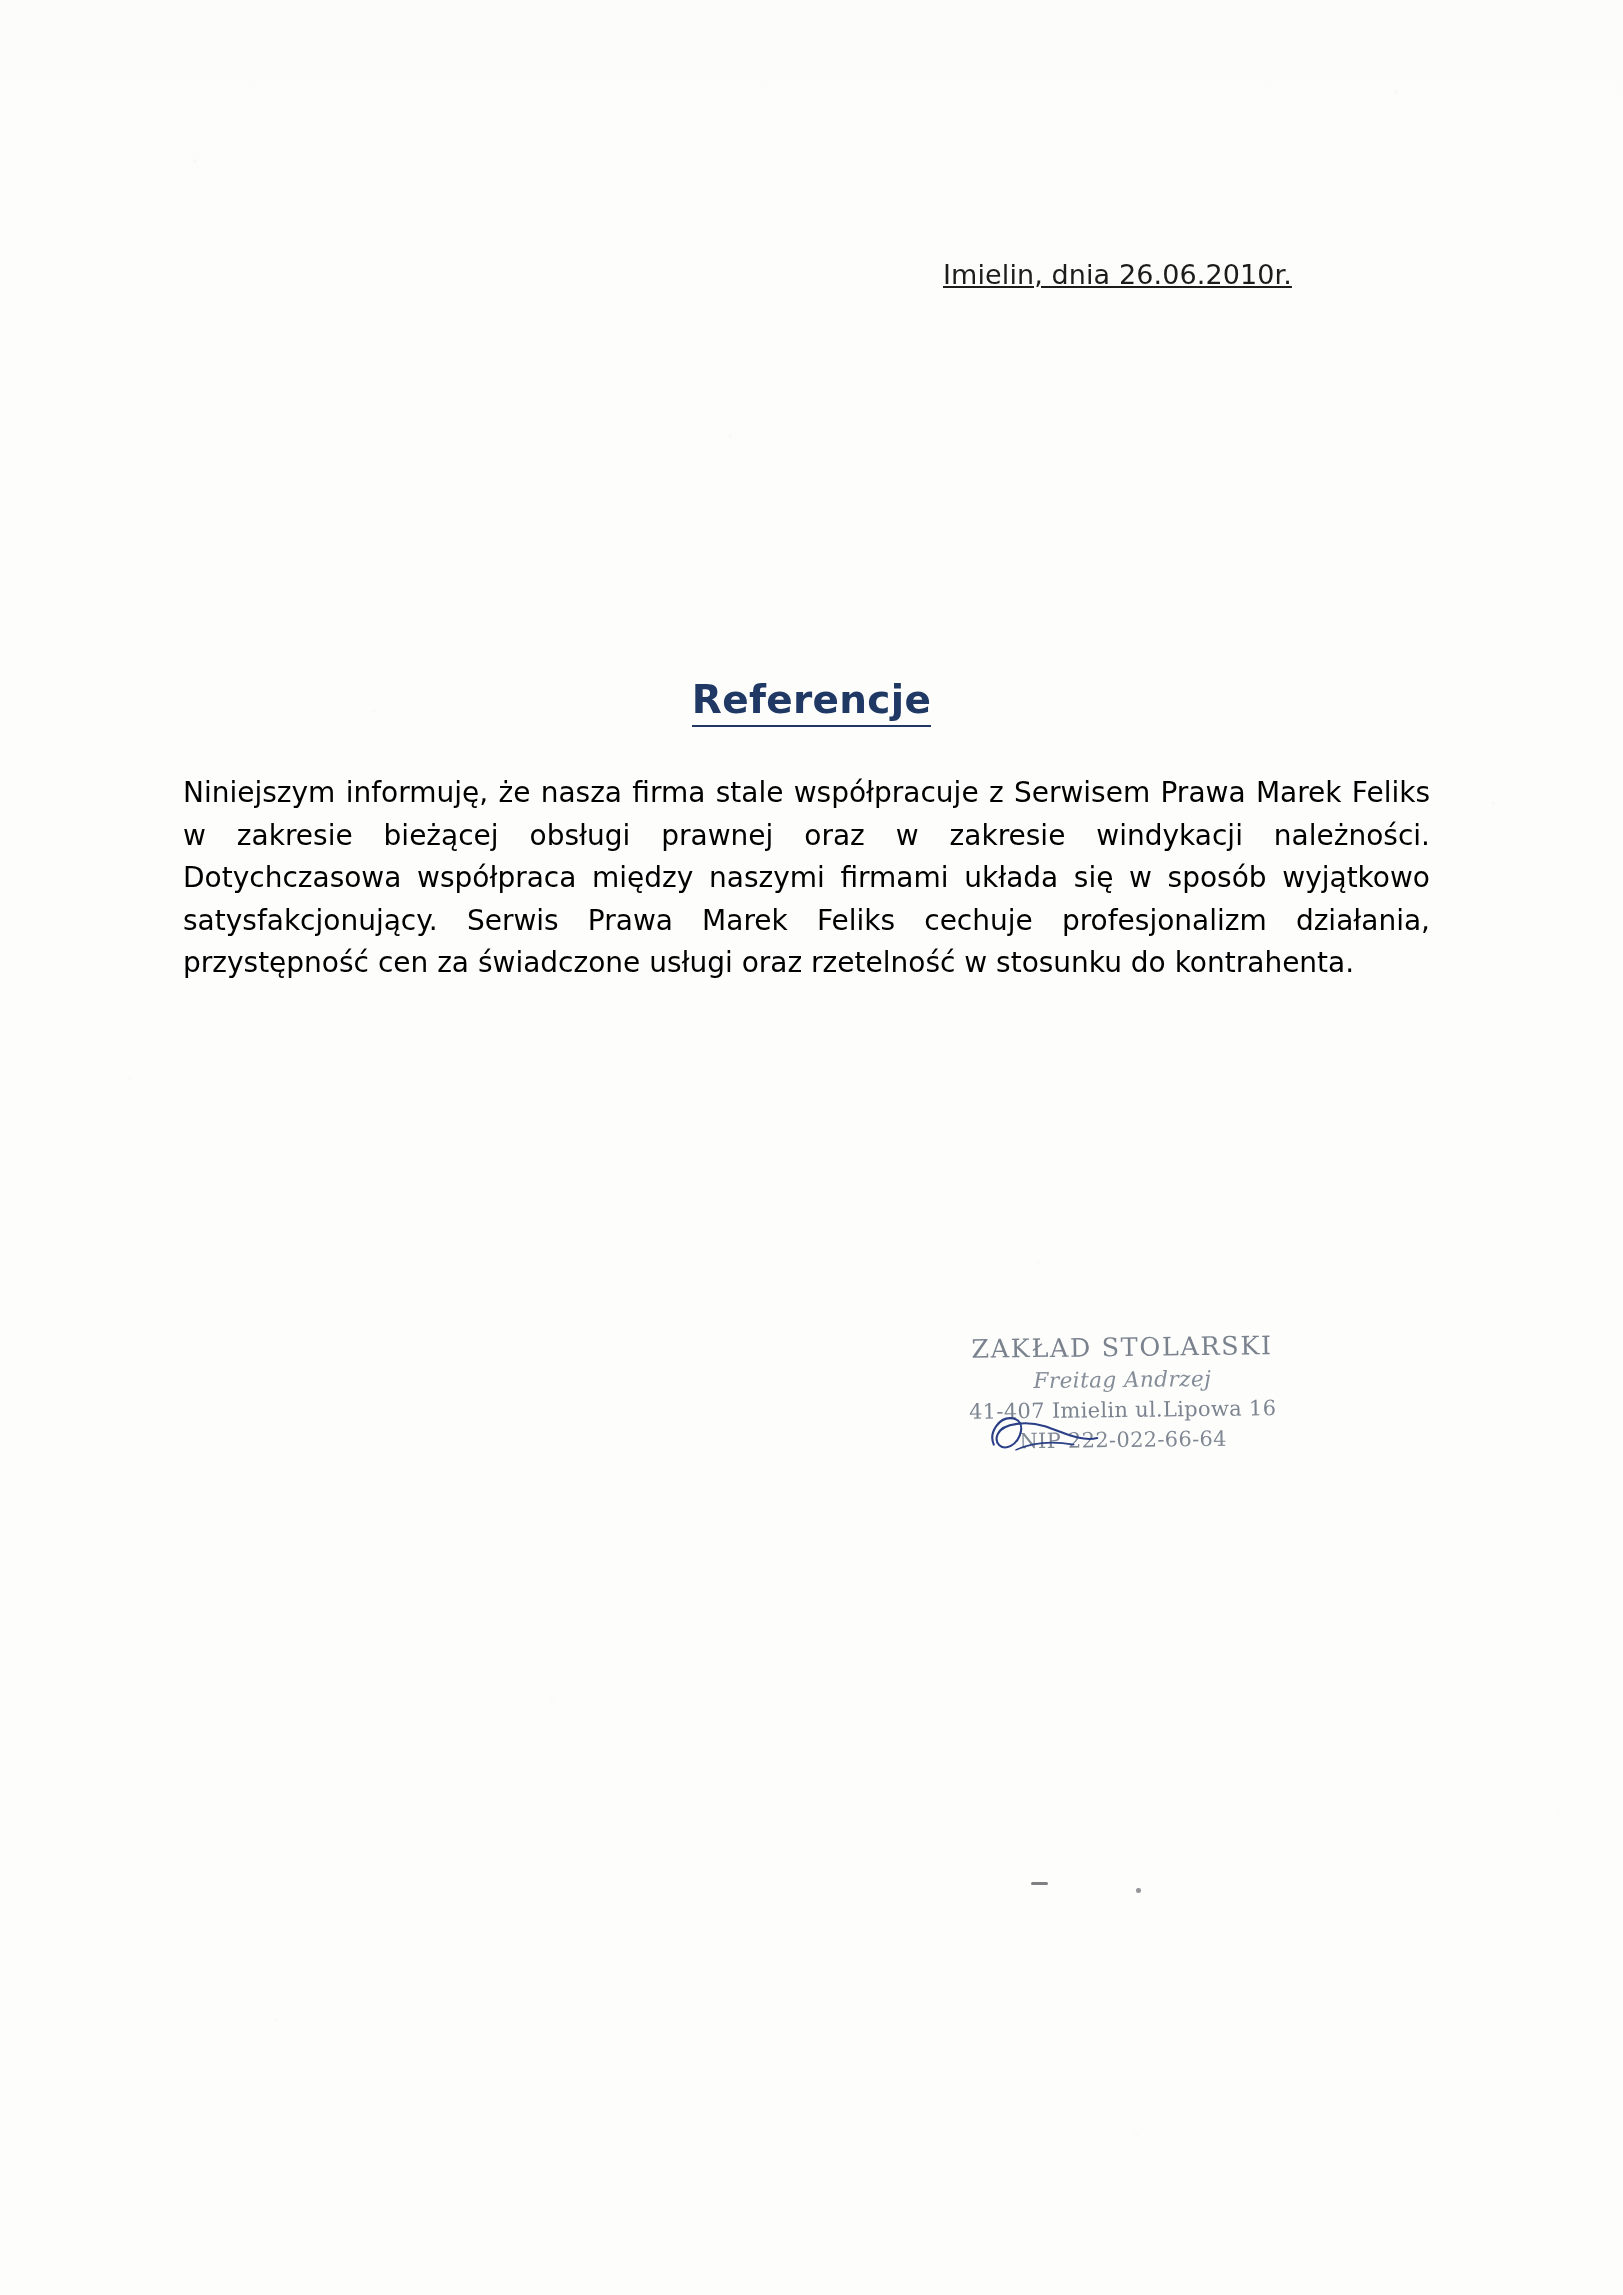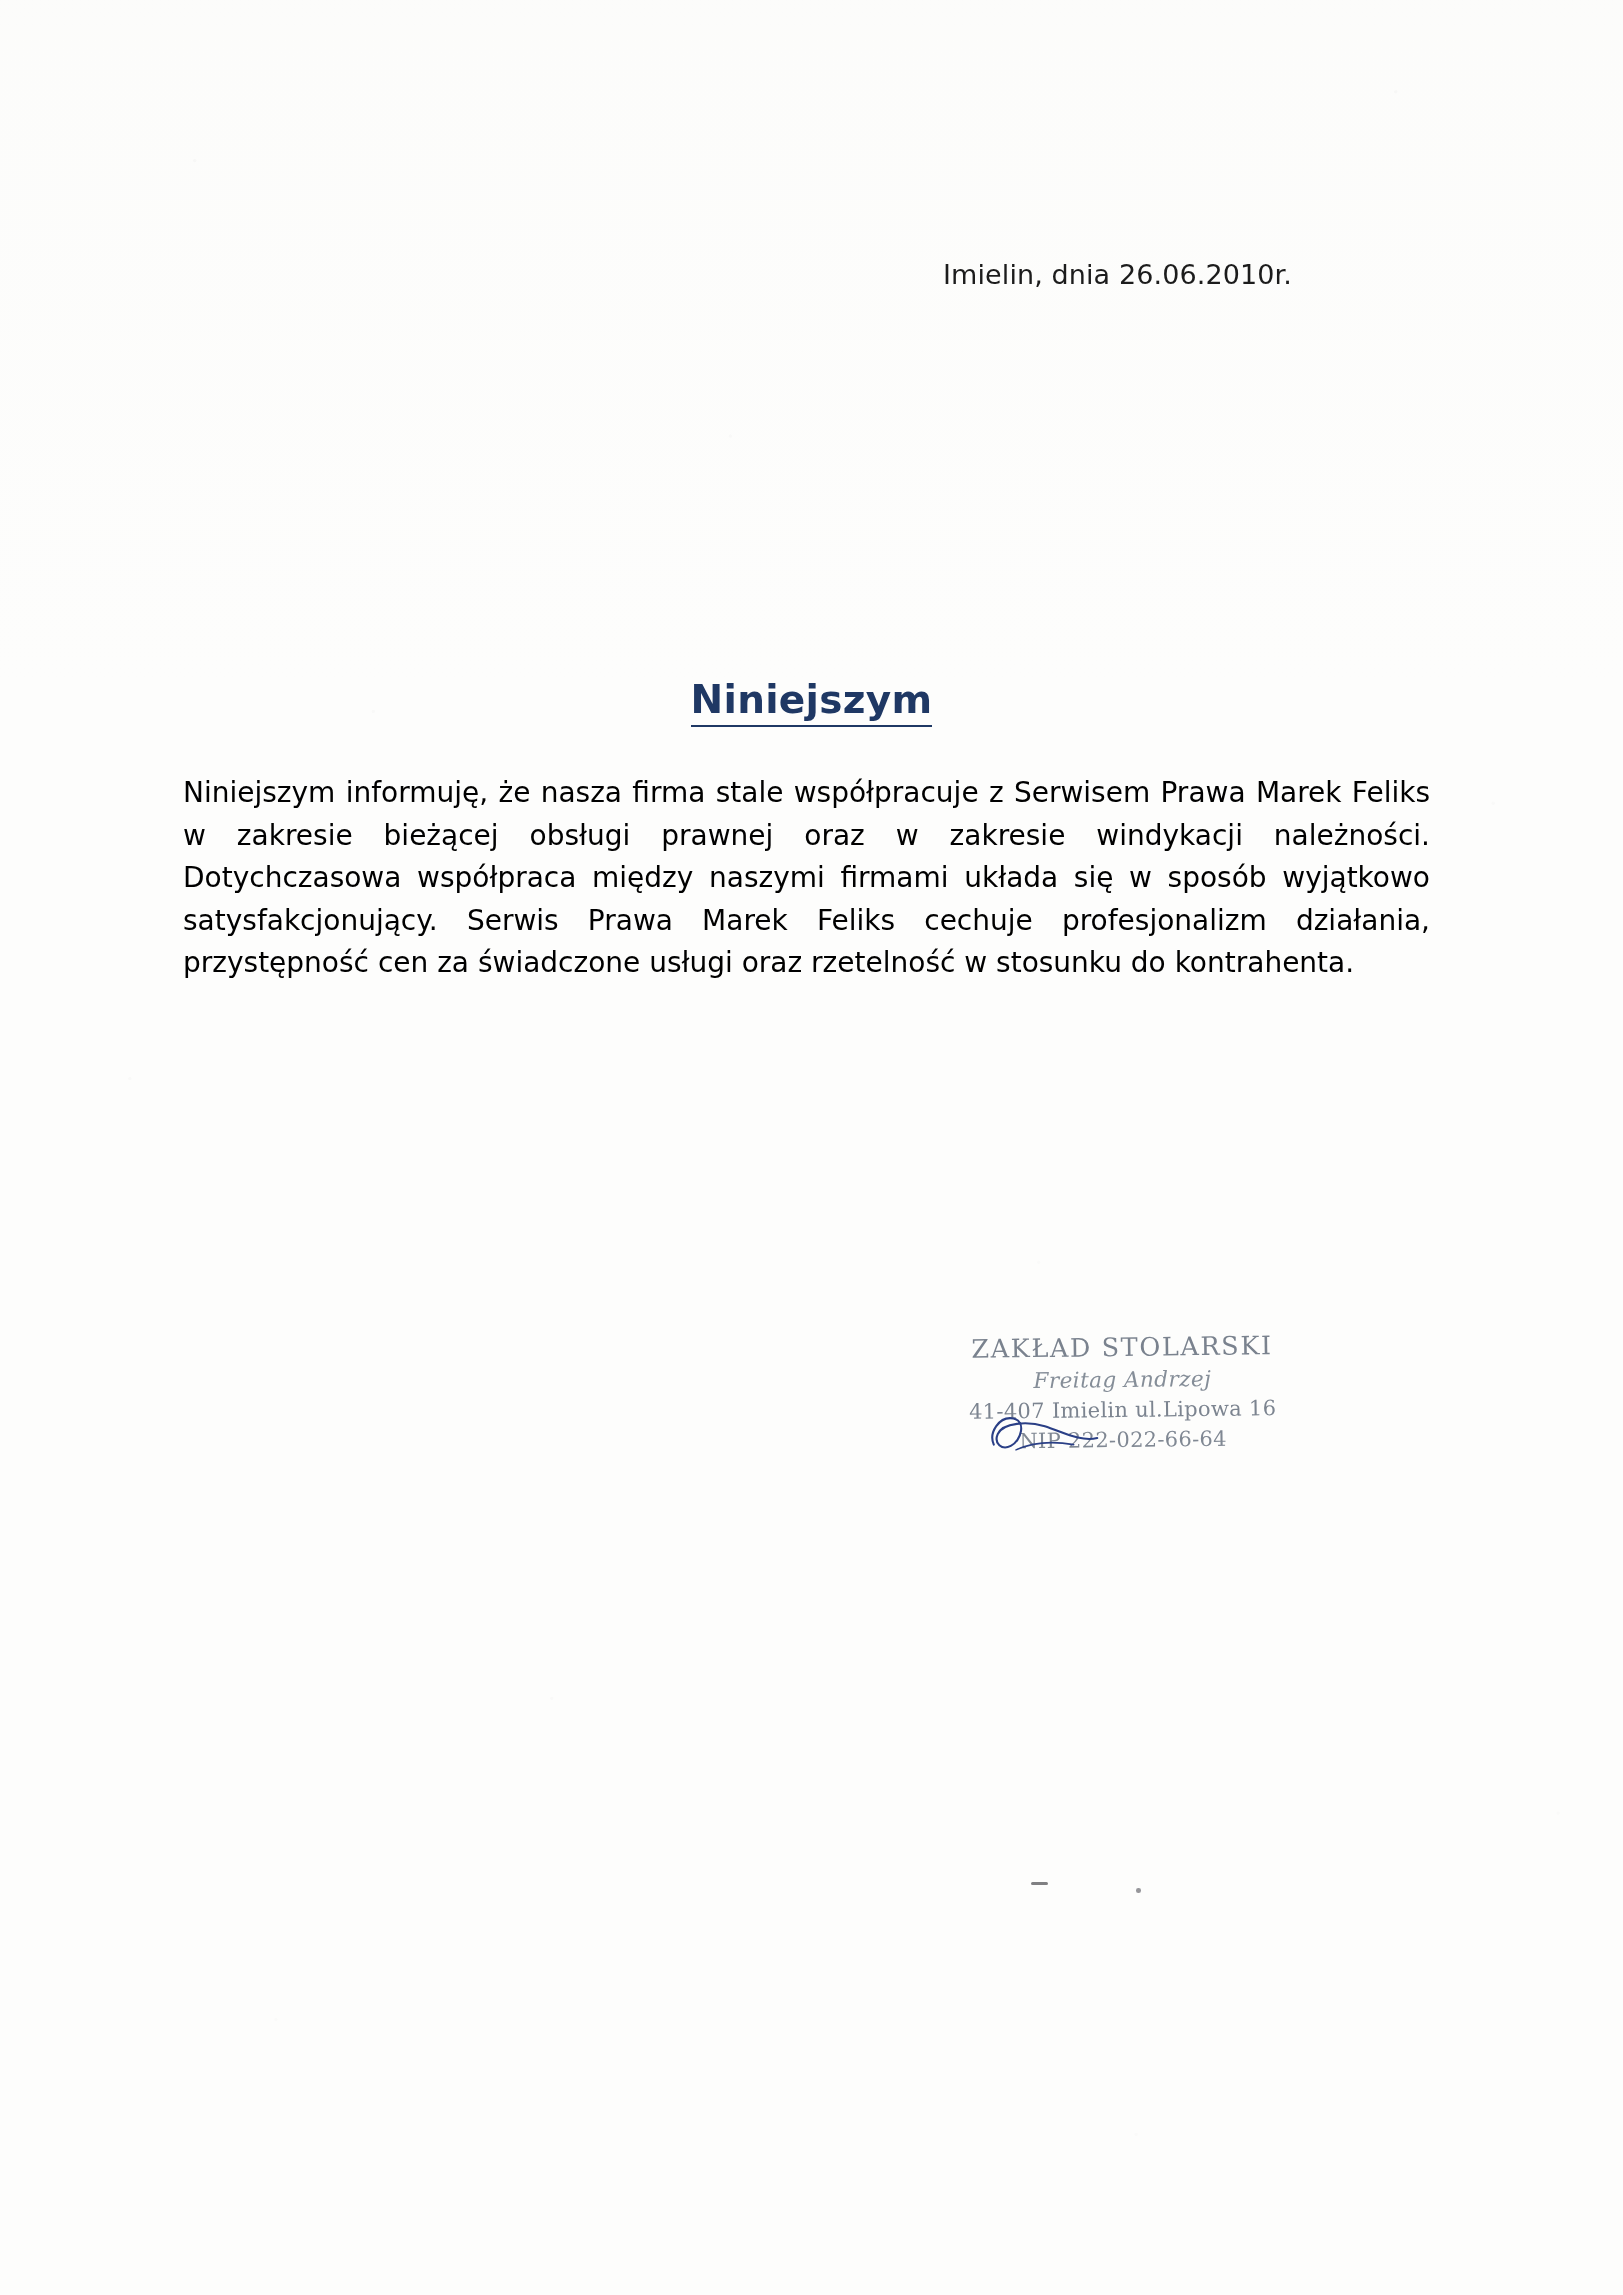--- a/index.html
+++ b/index.html
@@ -39,20 +39,21 @@
       linear-gradient(180deg, rgba(250,250,248,0.35) 0%, rgba(255,255,255,0) 30%);
   }
   .date-line {
     position: absolute;
     top: 259px;
     left: 943px;
     font-size: 27px;
     letter-spacing: 0.1px;
     color: #1c1c1c;
     white-space: nowrap;
+    text-decoration: underline;
   }
   .doc-title {
     position: absolute;
     top: 677px;
     left: 0;
     width: 100%;
     text-align: center;
     font-size: 39px;
     font-weight: bold;
     color: #1f3864;
@@ -146,21 +147,21 @@
 </head>
 <body>
 
 <div class="page">
 
   <div class="paper-texture"></div>
 
   <div class="date-line">Imielin, dnia 26.06.2010r.</div>
 
   <div class="doc-title">
-    <span class="underline-text">Niniejszym</span>
+    <span class="underline-text">Referencje</span>
   </div>
 
   <div class="body-text">Niniejszym informuję, że nasza firma stale współpracuje z Serwisem Prawa Marek Feliks w zakresie bieżącej obsługi prawnej oraz w zakresie windykacji należności. Dotychczasowa współpraca między naszymi firmami układa się w sposób wyjątkowo satysfakcjonujący. Serwis Prawa Marek Feliks cechuje profesjonalizm działania, przystępność cen za świadczone usługi oraz rzetelność w stosunku do kontrahenta.</div>
 
   <div class="stamp">
     <div class="stamp-line-1">ZAKŁAD STOLARSKI</div>
     <div class="stamp-line-2">Freitag Andrzej</div>
     <div class="stamp-line-3">41-407 Imielin ul.Lipowa 16</div>
     <div class="stamp-line-4">NIP 222-022-66-64</div>
   </div>

